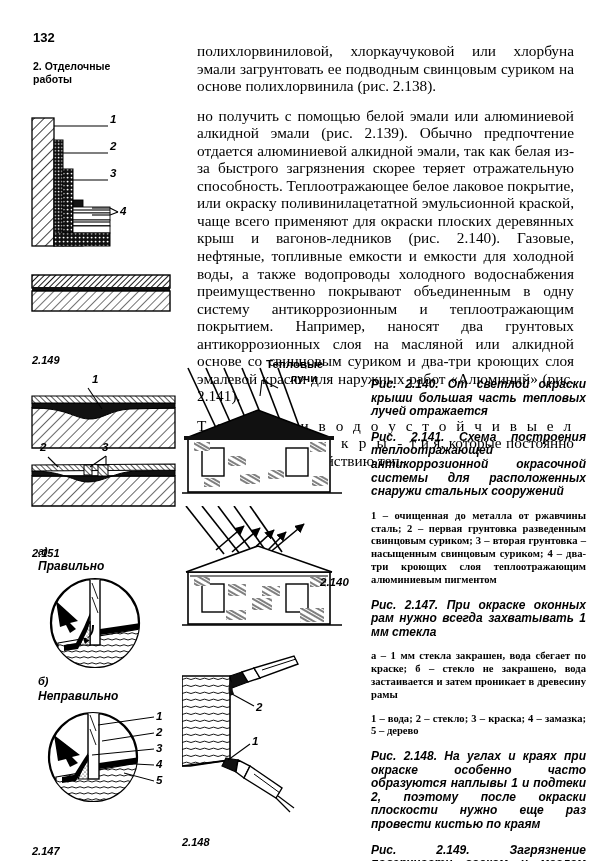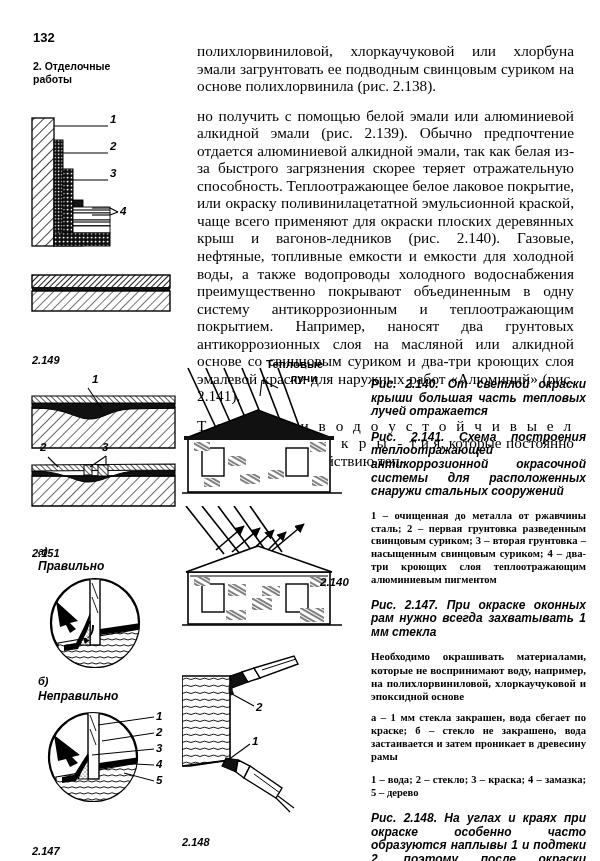--- a/index.html
+++ b/index.html
@@ -397,21 +397,20 @@
     <div class="lbl" style="left:74px;top:54px;">2</div>
     <div class="lbl" style="left:70px;top:88px;">1</div>
     <div class="figcap" style="position:absolute;left:0px;top:152px;">2.148</div>
   </div>
 
   <div class="capcol">
     <p class="cap">Рис. 2.140. От светлой окраски крыши большая часть тепловых лучей отражается</p>
     <p class="cap">Рис. 2.141. Схема построения теплоотражающей антикоррозионной окрасочной системы для расположенных снаружи стальных сооружений</p>
     <p class="cap-key">1 – очищенная до металла от ржавчины сталь; 2 – первая грунтовка разведенным свинцовым суриком; 3 – вторая грунтовка – насыщенным свинцовым суриком; 4 – два-три кроющих слоя теплоотражающим алюминиевым пигментом</p>
     <p class="cap">Рис. 2.147. При окраске оконных рам нужно всегда захватывать 1 мм стекла</p>
-    <p class="cap-note">Необходимо окрашивать материалами, которые не воспринимают воду, например, на полихлорвиниловой, хлоркаучуковой и эпоксидной основе</p>
     <p class="cap-key">а – 1 мм стекла закрашен, вода сбегает по краске; б – стекло не закрашено, вода застаивается и затем проникает в древесину рамы</p>
     <p class="cap-key">1 – вода;   2 – стекло;   3 – краска;   4 – замазка; 5 – дерево</p>
     <p class="cap">Рис. 2.148. На углах и краях при окраске особенно часто образуются наплывы 1 и подтеки 2, поэтому после окраски плоскости нужно еще раз провести кистью по краям</p>
     <p class="cap">Рис. 2.149. Загрязнение поверхности воском и маслом препятствуют закреплению краски и ее высыханию. Поэтому слой масла, воска или парафина не держится на проникающих сквозь него масляных и других подобных красках</p>
 
   </div>
 
 </div>
 
 </body></html>

